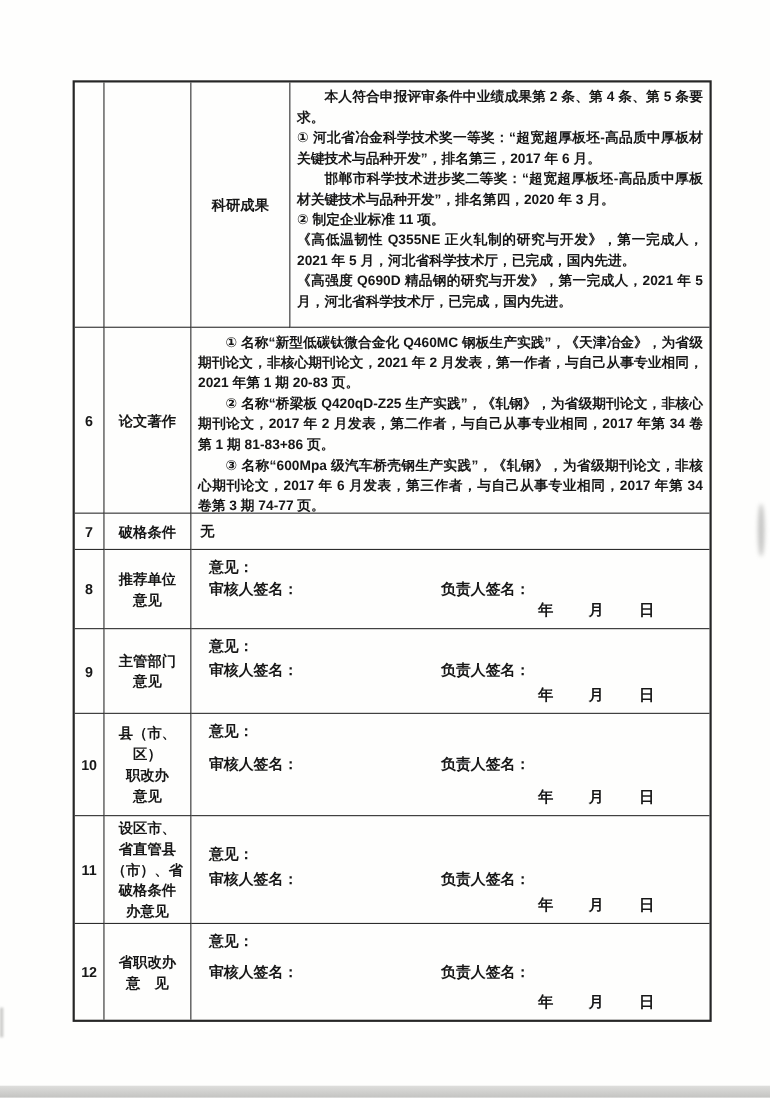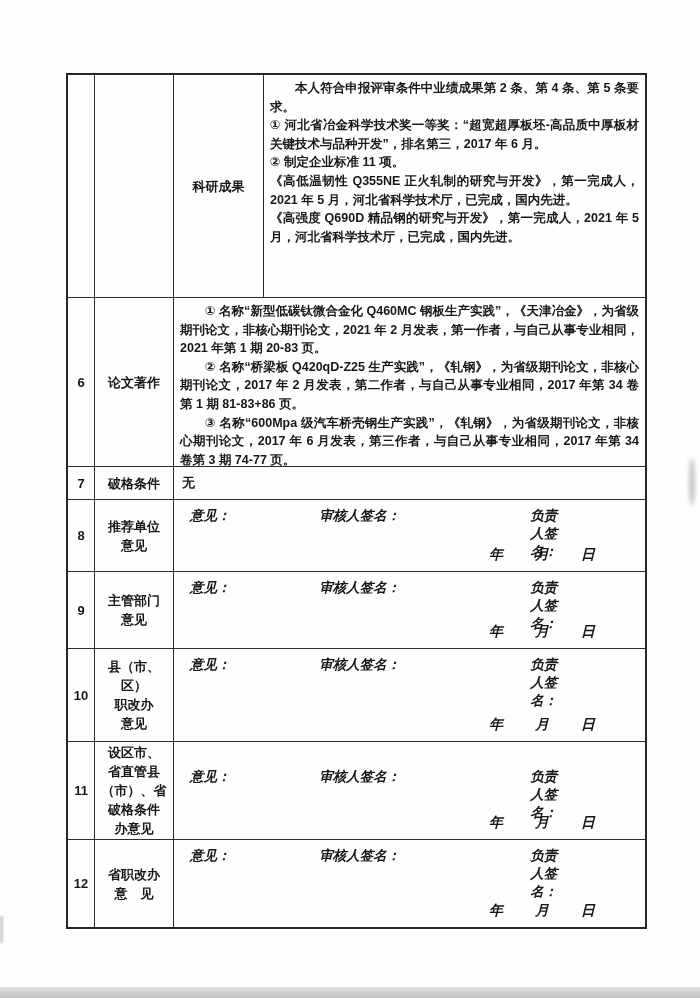--- a/index.html
+++ b/index.html
@@ -49,24 +49,23 @@
   .contentcell p{margin:0;}
   p.pindent{text-indent:2em;}
 
   .simplecell{
     display:flex;align-items:center;
     padding-left:8px;font-size:13px;
   }
 
   
   .opcell{
-    display:flex;flex-direction:row;justify-content:space-between;
+    display:flex;flex-direction:column;justify-content:space-between;
     padding:7px 0 7px 16px;
     font-size:13.5px;
-    font-style:italic;
   }
   .opcell.deep{padding-top:26px;}
   .signline{position:relative;height:18px;}
   .signline .responsible{position:absolute;left:211px;top:0;}
   .dateline{
     align-self:flex-end;display:flex;gap:32px;
     margin-right:50px;font-size:14px;
   }
 
   
@@ -91,20 +90,21 @@
   <div class="tbl">
 
     <div class="cell numcell"></div>
     <div class="cell labelcell"></div>
     <div class="cell labelcell">
       <span>科研成果</span>
     </div>
     <div class="cell lastcol contentcell">
       <p class="pindent">本人符合申报评审条件中业绩成果第 2 条、第 4 条、第 5 条要求。</p>
       <p>① 河北省冶金科学技术奖一等奖：“超宽超厚板坯-高品质中厚板材关键技术与品种开发”，排名第三，2017 年 6 月。</p>
+      <p class="pindent">邯郸市科学技术进步奖二等奖：“超宽超厚板坯-高品质中厚板材关键技术与品种开发”，排名第四，2020 年 3 月。</p>
       <p>② 制定企业标准 11 项。</p>
       <p>《高低温韧性 Q355NE 正火轧制的研究与开发》，第一完成人，2021 年 5 月，河北省科学技术厅，已完成，国内先进。</p>
       <p>《高强度 Q690D 精品钢的研究与开发》，第一完成人，2021 年 5 月，河北省科学技术厅，已完成，国内先进。</p>
 
     </div>
 
     <div class="cell numcell">6</div>
     <div class="cell labelcell">论文著作</div>
     <div class="cell lastcol span2 contentcell">
       <p class="pindent">① 名称“新型低碳钛微合金化 Q460MC 钢板生产实践”，《天津冶金》，为省级期刊论文，非核心期刊论文，2021 年 2 月发表，第一作者，与自己从事专业相同，2021 年第 1 期 20-83 页。</p>

